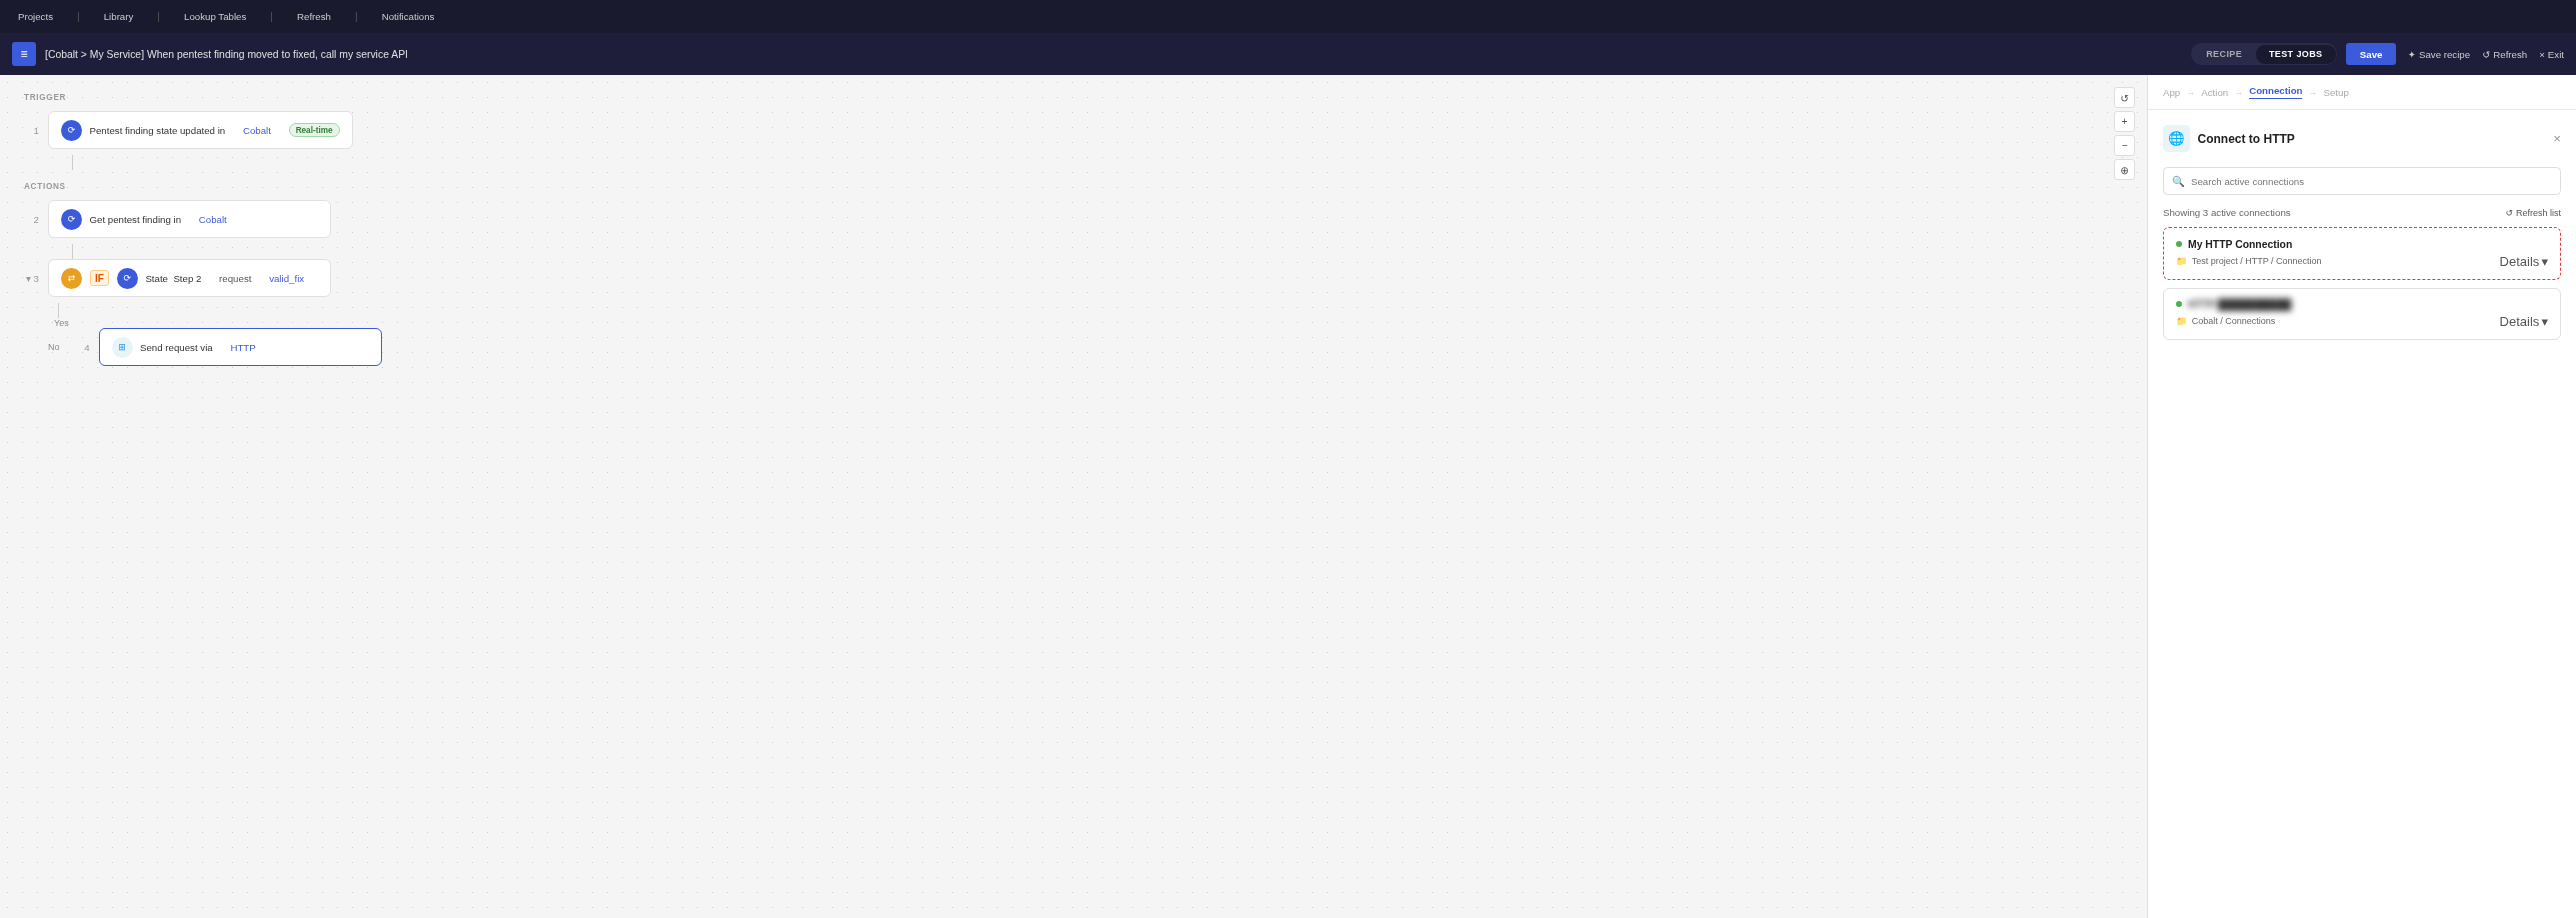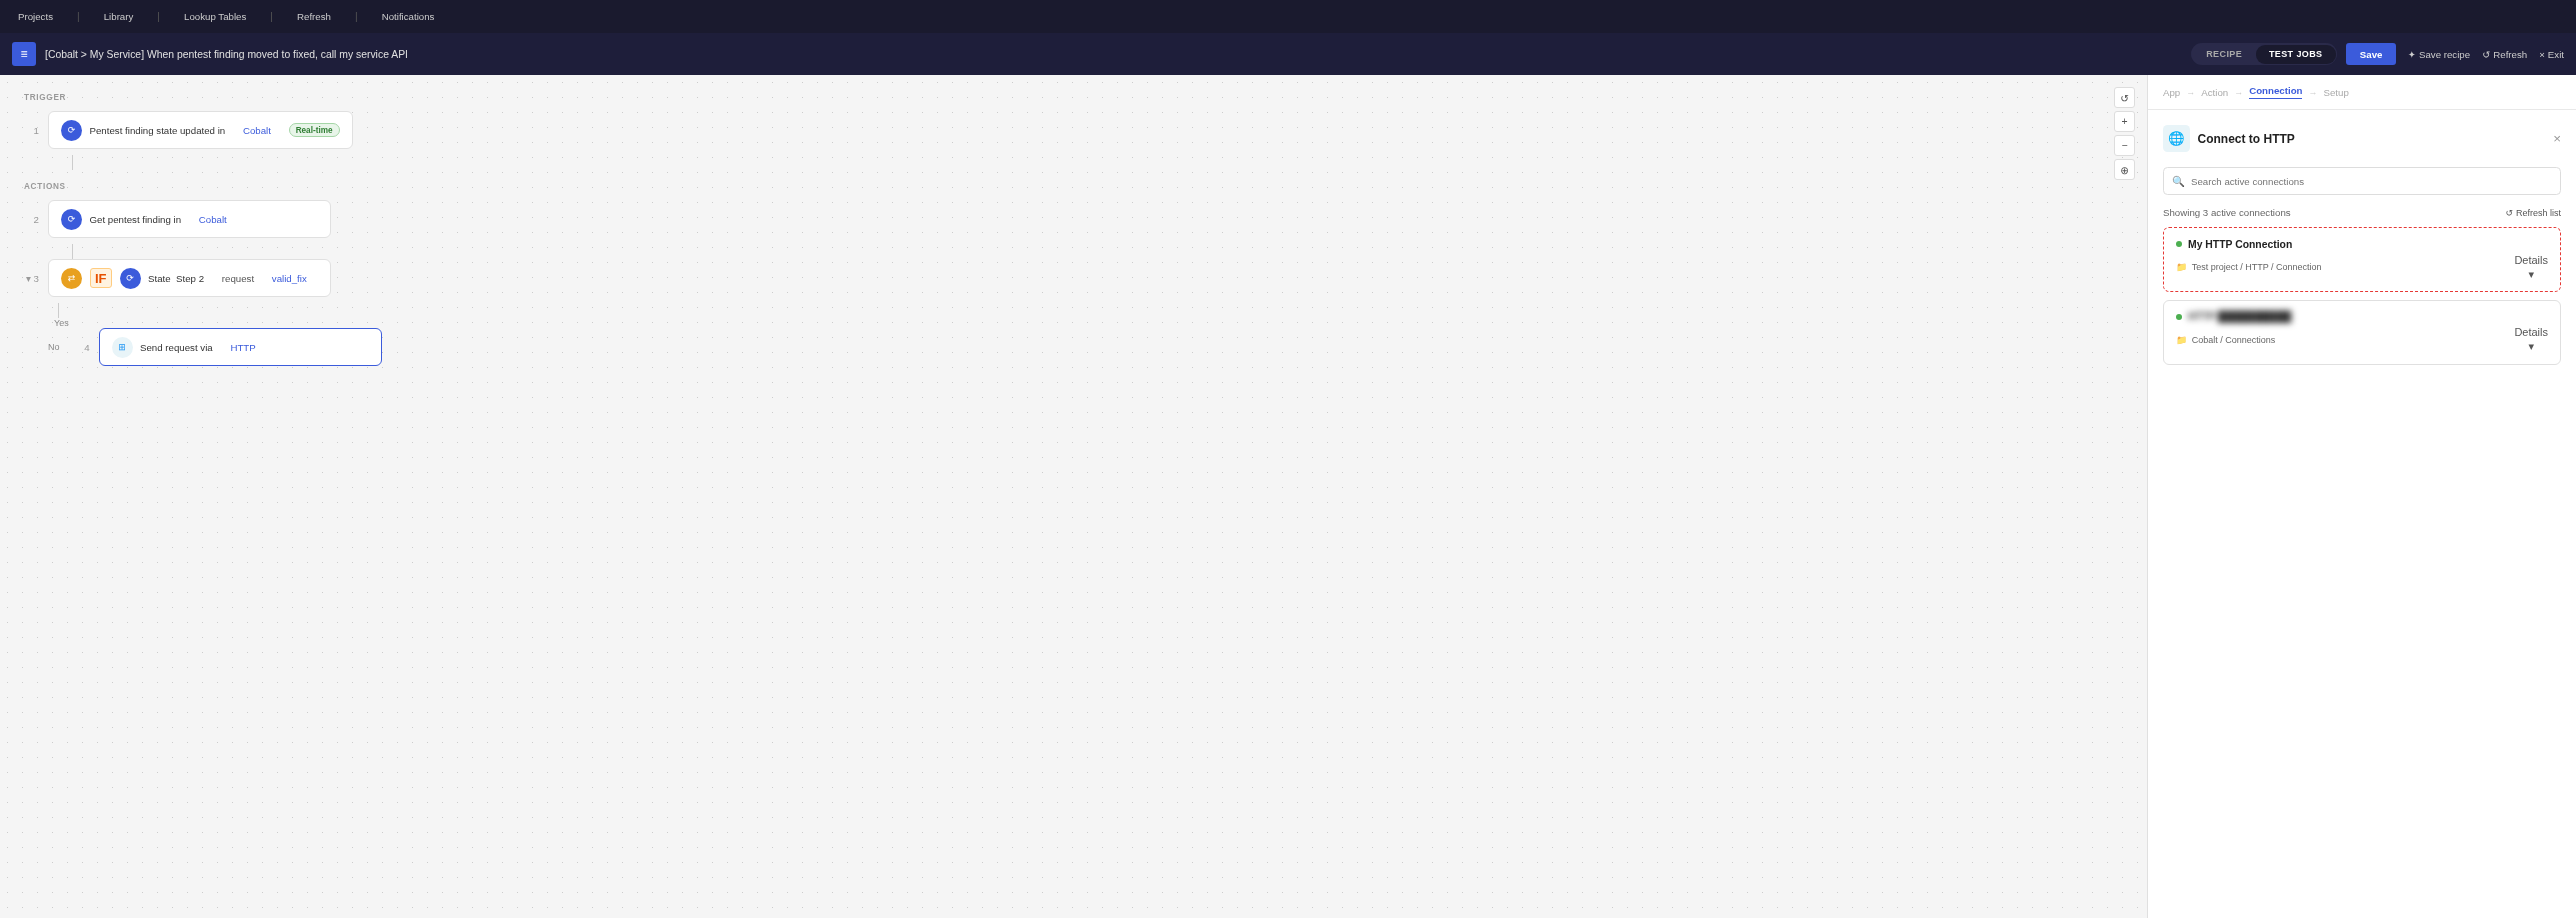--- a/index.html
+++ b/index.html
@@ -206,21 +206,21 @@
       height: 15px;
       background: #ccc;
       margin-left: 48px;
     }
     .actions-section { margin-top: 12px; }
     .if-badge {
       background: #fff3e0;
       border: 0.7px solid #ffcc80;
       border-radius: 3px;
       padding: 1.5px 4.5px;
-      font-size: 13px;
+      font-size: 10px;
       font-weight: 700;
       color: #e65100;
     }
     .equals-text { color: #555; }
     .valid-fix-text { color: #3b5bdb; }
     .yes-label {
       font-size: 9px;
       color: #888;
       margin-left: 6px;
     }
@@ -387,26 +387,25 @@
       align-items: center;
       gap: 4.5px;
       font-size: 9px;
       color: #666;
     }
     .folder-icon { font-size: 9px; color: #888; }
     .details-btn {
       background: none;
       border: none;
       color: #555;
-      font-size: 11px;
+      font-size: 13px;
       cursor: pointer;
       display: flex;
       align-items: center;
       gap: 2.2px;
-      flex-direction: column;
     }
 
     .blurred-text {
       filter: blur(3px);
       user-select: none;
       color: #333;
     }
   </style>
 </head>
 <body>

